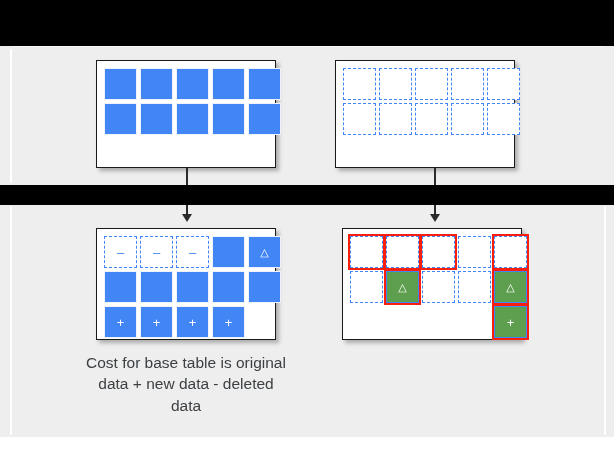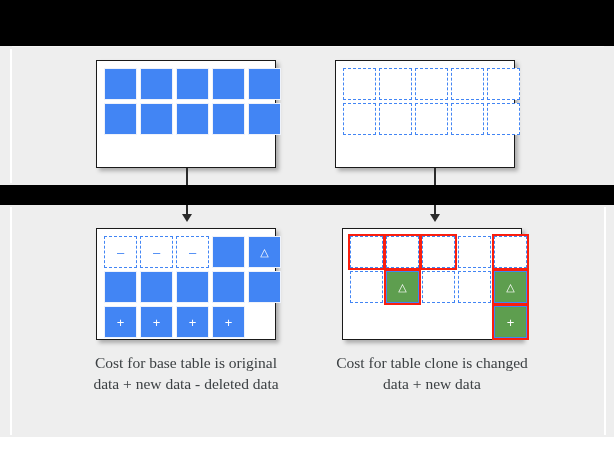--- a/index.html
+++ b/index.html
@@ -118,21 +118,21 @@
     border-top: 8px solid #2b2b2b;
   }
 
   
   .caption {
     position: absolute;
     text-align: center;
     color: #3c4043;
     font-size: 15.5px;
     line-height: 1.38;
-    font-family: Liberation Serif, serif;
+    font-family: Liberation Sans, sans-serif;
     z-index: 4;
   }
 </style>
 </head>
 <body>
 
 <div id="canvas">
 
   <div class="table-card" id="card-base-source" style="left:96px; top:60px; width:180px; height:108px;">
     <div class="cell-grid">
@@ -231,21 +231,20 @@
         <div class="cell empty"></div>
         <div class="cell empty"></div>
         <div class="cell green redbox">
           <span class="glyph-white">+</span>
         </div>
       </div>
   </div>
 
   <div class="caption" id="caption-base" style="left:86px; top:352px; width:200px;">Cost for base table is original data + new data - deleted data</div>
 
-  <div class="caption" id="caption-clone" style="left:336px; top:352px; width:192px;">Cost for table clone is changed data + new data</div>
 
   <div class="black-band" id="band-top"></div>
   <div class="black-band" id="band-mid"></div>
   <div class="edge-line" id="edge-left-upper"></div>
   <div class="edge-line" id="edge-left-lower"></div>
   <div class="edge-line" id="edge-right-lower"></div>
   <div class="edge-line" id="edge-bottom"></div>
   <div class="edge-line" id="edge-top-hair"></div>
 
 </div>

